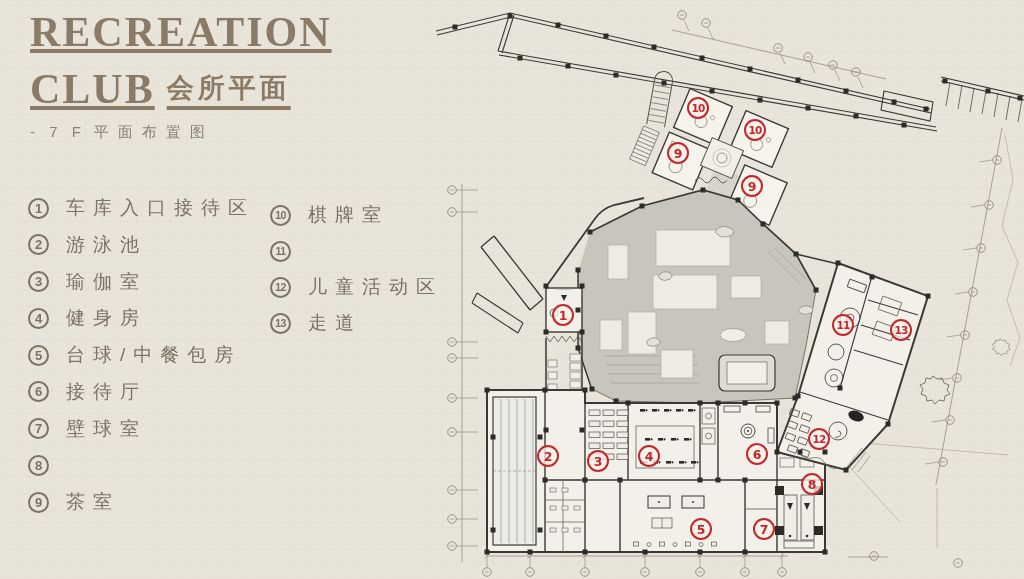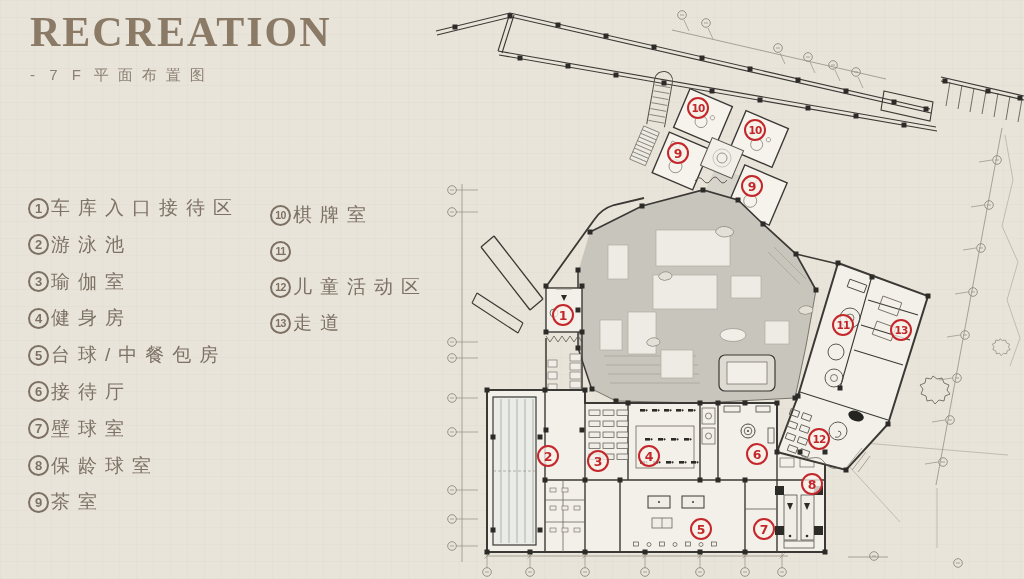--- a/index.html
+++ b/index.html
@@ -7,50 +7,51 @@
     width:1024px;height:579px;position:relative;overflow:hidden;
     background-color:#e9e4da;
     background-image:
       repeating-linear-gradient(0deg, rgba(120,110,95,.035) 0 1px, transparent 1px 17px),
       repeating-linear-gradient(90deg, rgba(120,110,95,.03) 0 1px, transparent 1px 17px);
     font-family:"Liberation Sans","DejaVu Sans",sans-serif;
   }
   
   .title-block{position:absolute;left:30px;top:4px;color:#8a7a66;}
   .title-line{font-family:"Liberation Serif","DejaVu Serif",serif;font-weight:bold;
-    font-size:42px;line-height:56px;letter-spacing:2px;white-space:nowrap;}
+    font-size:42px;line-height:56px;letter-spacing:2px;white-space:nowrap;text-decoration:underline;}
   .title-zh{font-size:27px;font-weight:600;letter-spacing:4px;vertical-align:6px;
     font-family:"DejaVu Sans",sans-serif;margin-left:12px;}
   .subtitle{margin-top:6px;font-size:15px;color:#8c8173;letter-spacing:5px;white-space:nowrap;}
   .subtitle .zh{letter-spacing:9px;margin-left:8px;}
   
   .legend-col{position:absolute;display:flex;flex-direction:column;}
   #legend-col1{left:28px;top:197px;gap:14.8px;}
   #legend-col2{left:270px;top:204px;gap:14px;}
   .legend-item{display:flex;align-items:center;height:22px;}
   .lnum{width:21px;height:21px;border:2px solid #7d7164;border-radius:50%;
     color:#7d7164;font-size:13px;font-weight:bold;display:flex;align-items:center;
     justify-content:center;flex:0 0 auto;box-sizing:border-box;}
   .lnum.two{font-size:10.5px;letter-spacing:-.5px;}
-  .llabel{margin-left:2px;font-size:19px;color:#7d7265;letter-spacing:8px;white-space:nowrap;}
+  .llabel{margin-left:17px;font-size:19px;color:#7d7265;letter-spacing:8px;white-space:nowrap;}
   
   #plan-wrap{position:absolute;inset:0;}
   svg{position:absolute;left:0;top:0;}
   
   .marker{position:absolute;width:22px;height:22px;box-sizing:border-box;
     border:2.4px solid #c4272b;border-radius:50%;background:rgba(246,242,234,.78);
     color:#c4272b;font-weight:bold;display:flex;align-items:center;justify-content:center;
     font-size:12.5px;transform:translate(-50%,-50%);font-family:"DejaVu Sans",sans-serif;}
   .marker.two{font-size:10.5px;letter-spacing:-.8px;}
 </style>
 </head>
 <body>
 
 <div class="title-block">
   <div class="title-line">RECREATION</div>
+  <div class="title-line"><span>CLUB</span><span class="title-zh">会所平面</span></div>
   <div class="subtitle"><span>- 7 F</span><span class="zh">平面布置图</span></div>
 </div>
 
 <div id="legend-col1" class="legend-col">
     <div class="legend-item">
       <span class="lnum">1</span>
       <span class="llabel">车库入口接待区</span>
     </div>
     <div class="legend-item">
       <span class="lnum">2</span>
@@ -71,21 +72,20 @@
     <div class="legend-item">
       <span class="lnum">6</span>
       <span class="llabel">接待厅</span>
     </div>
     <div class="legend-item">
       <span class="lnum">7</span>
       <span class="llabel">壁球室</span>
     </div>
     <div class="legend-item">
       <span class="lnum">8</span>
-      <span class="llabel">保龄球室</span>
     </div>
     <div class="legend-item">
       <span class="lnum">9</span>
       <span class="llabel">茶室</span>
     </div>
   </div>
 <div id="legend-col2" class="legend-col">
     <div class="legend-item">
       <span class="lnum two">10</span>
       <span class="llabel">棋牌室</span>

